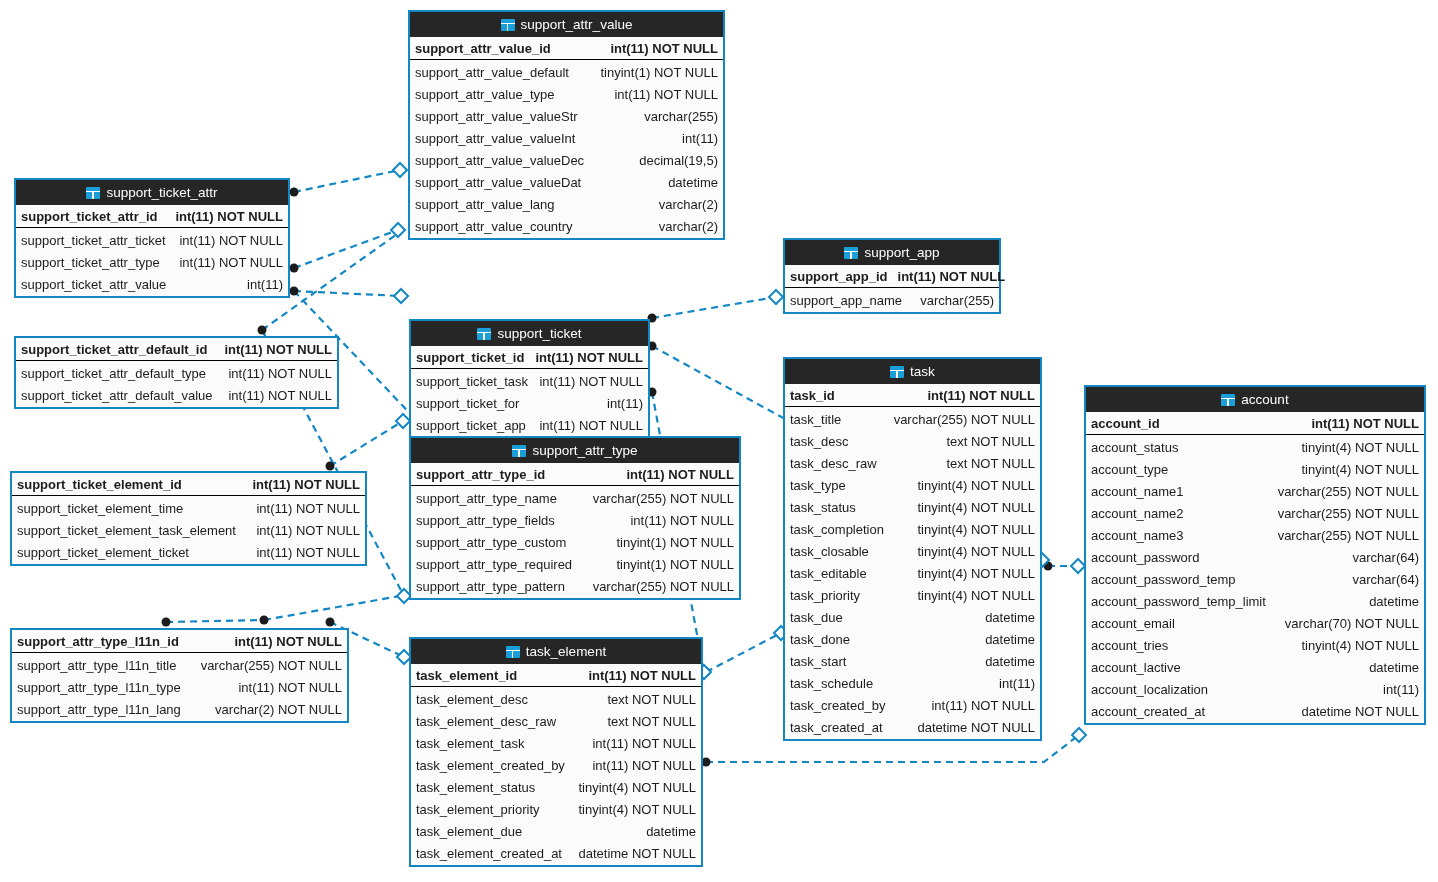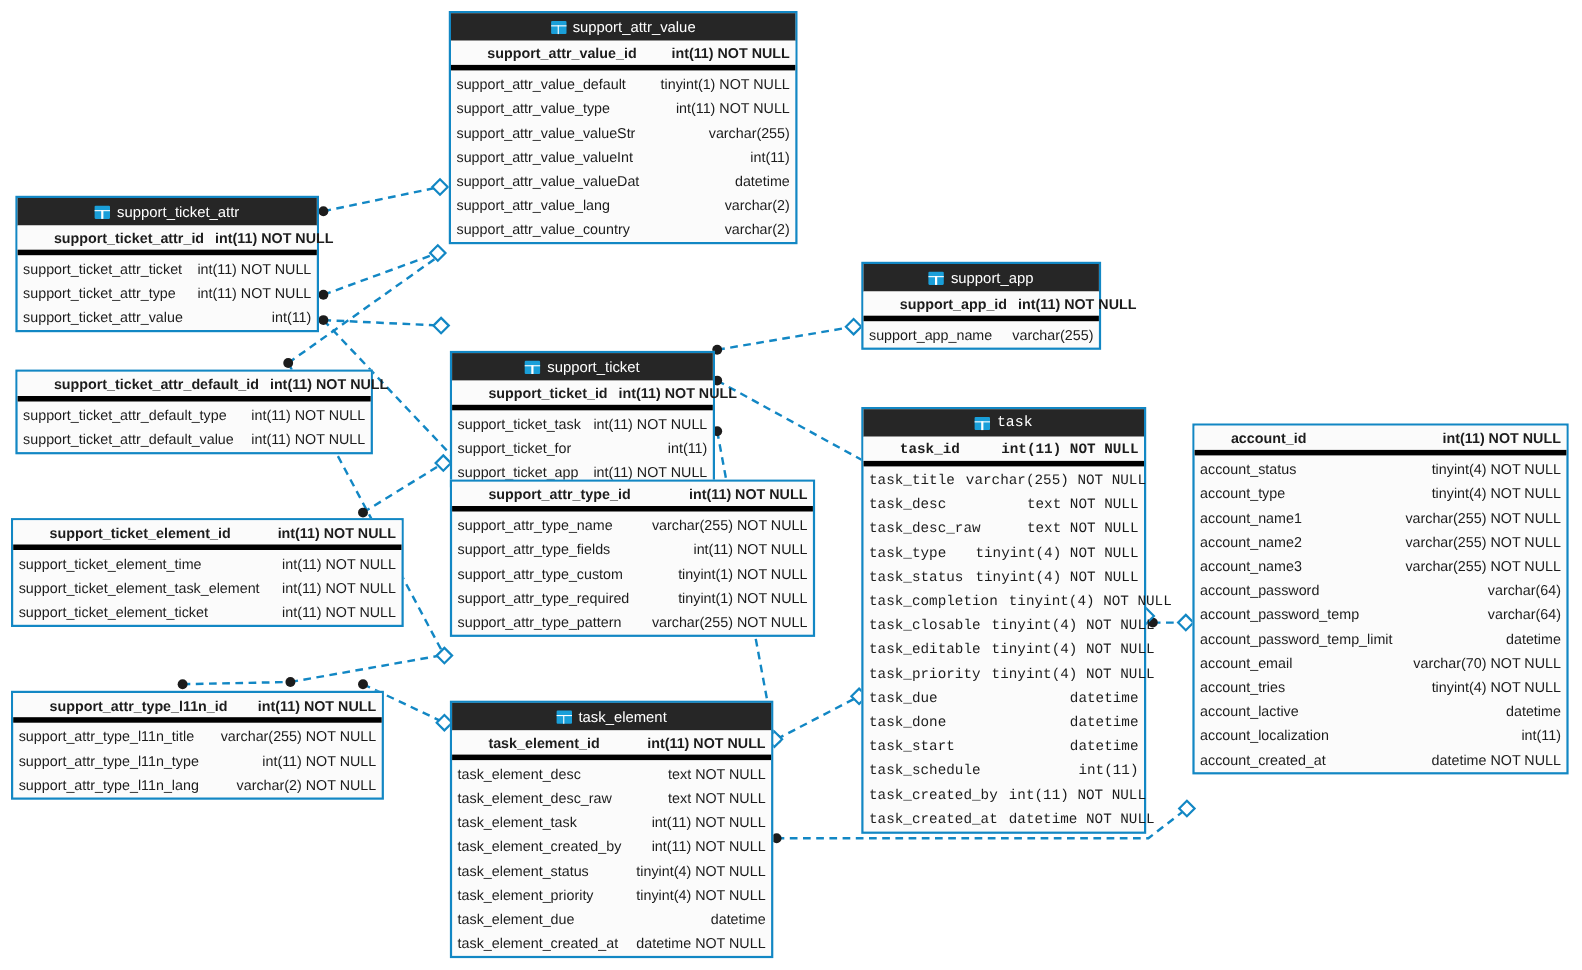--- a/index.html
+++ b/index.html
@@ -70,23 +70,22 @@
   }
   .tbl-icon::after {
     content: "";
     position: absolute;
     top: 4px; bottom: 0;
     left: 6px;
     width: 1.5px;
     background: #ffffff;
   }
   .pk-section {
-    border-bottom: 5px solid #000000;
+    border-bottom: 1px solid #000000;
     background: #fbfbfb;
-    padding-left: 28px;
   }
   .col {
     display: flex;
     justify-content: space-between;
     align-items: baseline;
     font-size: 13px;
     line-height: 15px;
     padding: 3.5px 5px;
     color: #1c1c1c;
     white-space: nowrap;
@@ -199,20 +198,24 @@
           </div>
           <div class="col">
             <span class="col-name">support_attr_value_valueStr</span>
             <span class="col-type">varchar(255)</span>
           </div>
           <div class="col">
             <span class="col-name">support_attr_value_valueInt</span>
             <span class="col-type">int(11)</span>
           </div>
           <div class="col">
+            <span class="col-name">support_attr_value_valueDec</span>
+            <span class="col-type">decimal(19,5)</span>
+          </div>
+          <div class="col">
             <span class="col-name">support_attr_value_valueDat</span>
             <span class="col-type">datetime</span>
           </div>
           <div class="col">
             <span class="col-name">support_attr_value_lang</span>
             <span class="col-type">varchar(2)</span>
           </div>
           <div class="col">
             <span class="col-name">support_attr_value_country</span>
             <span class="col-type">varchar(2)</span>
@@ -300,21 +303,21 @@
           <div class="col">
             <span class="col-name">support_ticket_attr_default_type</span>
             <span class="col-type">int(11) NOT NULL</span>
           </div>
           <div class="col">
             <span class="col-name">support_ticket_attr_default_value</span>
             <span class="col-type">int(11) NOT NULL</span>
           </div>
         </div>
       </div>
-      <div class="entity" style="left: 783px; top: 370px; width: 259px; font-family: Liberation Mono, monospace;">
+      <div class="entity" style="left: 783px; top: 357px; width: 259px;">
         <div class="entity-header">
           <span class="tbl-icon"></span>
           <span>task</span>
         </div>
         <div class="pk-section">
           <div class="col pk">
             <span class="col-name">task_id</span>
             <span class="col-type">int(11) NOT NULL</span>
           </div>
         </div>
@@ -375,20 +378,24 @@
             <span class="col-name">task_created_by</span>
             <span class="col-type">int(11) NOT NULL</span>
           </div>
           <div class="col">
             <span class="col-name">task_created_at</span>
             <span class="col-type">datetime NOT NULL</span>
           </div>
         </div>
       </div>
       <div class="entity" style="left: 1084px; top: 385px; width: 342px;">
+        <div class="entity-header">
+          <span class="tbl-icon"></span>
+          <span>account</span>
+        </div>
         <div class="pk-section">
           <div class="col pk">
             <span class="col-name">account_id</span>
             <span class="col-type">int(11) NOT NULL</span>
           </div>
         </div>
         <div class="cols-section">
           <div class="col">
             <span class="col-name">account_status</span>
             <span class="col-type">tinyint(4) NOT NULL</span>
@@ -437,20 +444,24 @@
             <span class="col-name">account_localization</span>
             <span class="col-type">int(11)</span>
           </div>
           <div class="col">
             <span class="col-name">account_created_at</span>
             <span class="col-type">datetime NOT NULL</span>
           </div>
         </div>
       </div>
       <div class="entity" style="left: 409px; top: 436px; width: 332px;">
+        <div class="entity-header">
+          <span class="tbl-icon"></span>
+          <span>support_attr_type</span>
+        </div>
         <div class="pk-section">
           <div class="col pk">
             <span class="col-name">support_attr_type_id</span>
             <span class="col-type">int(11) NOT NULL</span>
           </div>
         </div>
         <div class="cols-section">
           <div class="col">
             <span class="col-name">support_attr_type_name</span>
             <span class="col-type">varchar(255) NOT NULL</span>

